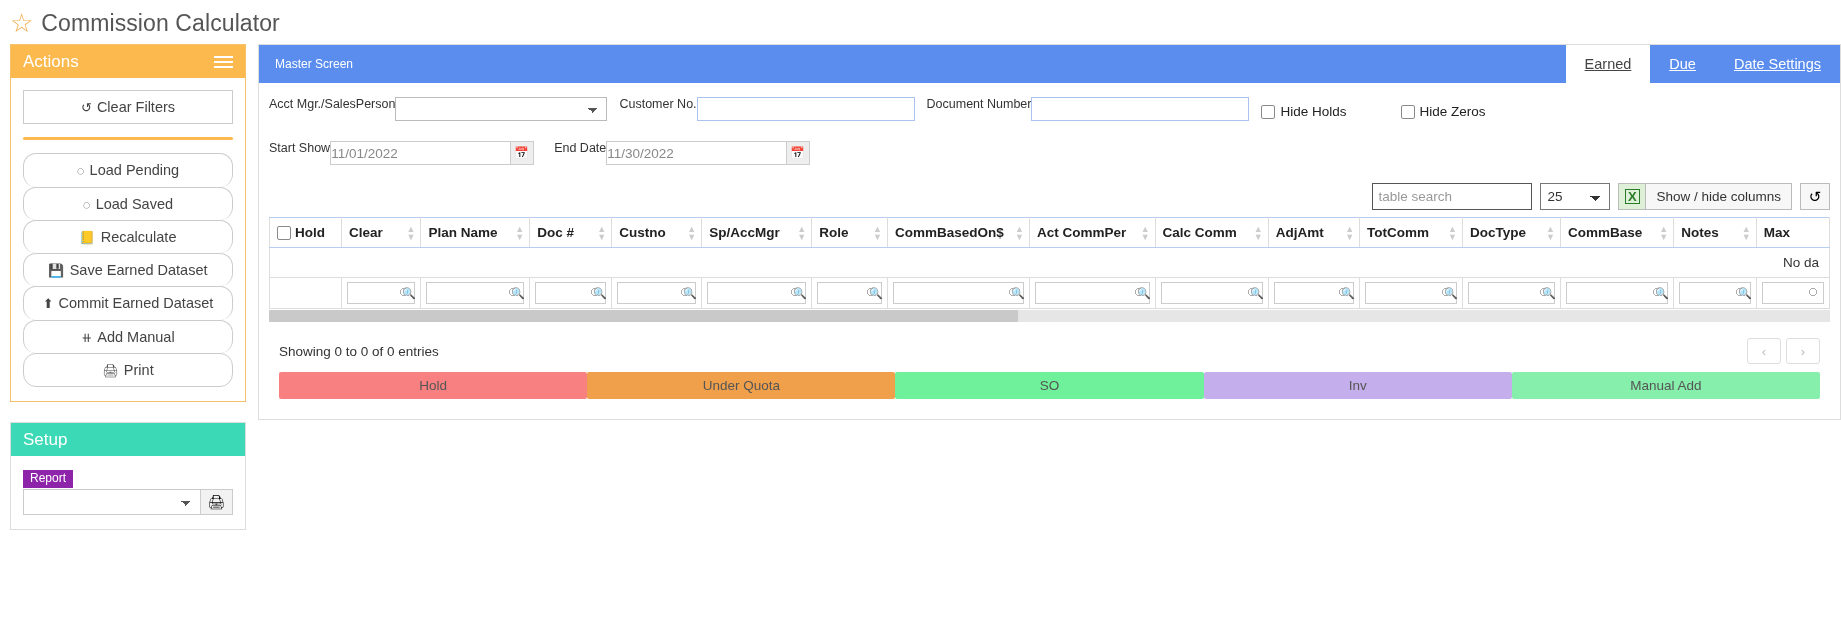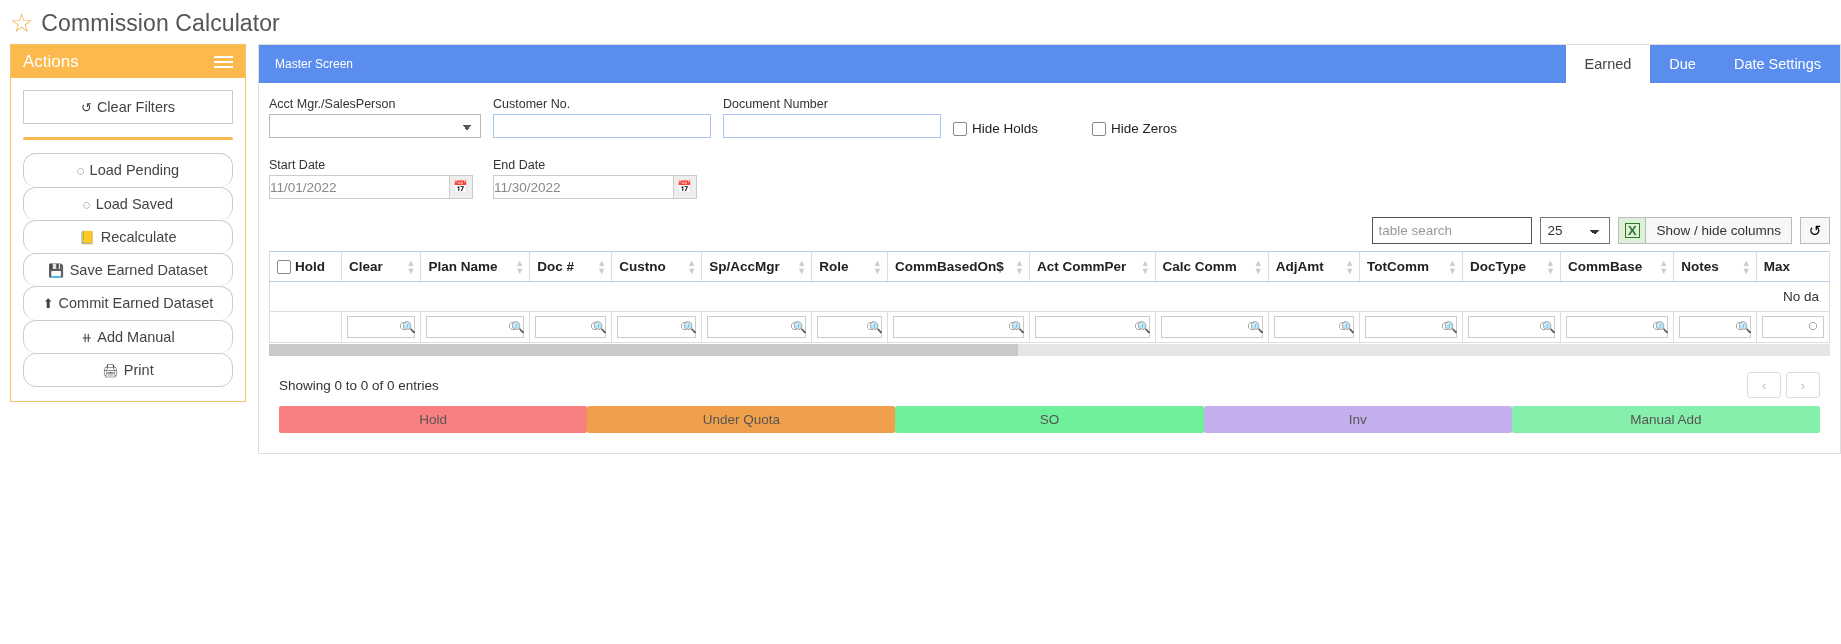--- a/index.html
+++ b/index.html
@@ -66,27 +66,27 @@
 
   
   .main-col { flex: 1 1 auto; border: 1px solid #ddd; background: #fff; min-width: 0; }
   .main-head { display: flex; align-items: stretch; background: #5a8dee; height: 38px; }
   .main-head .title {
     color: #fff; font-size: 12px; display: flex; align-items: center; padding-left: 16px; flex: 1 1 auto;
   }
   .tabs { display: flex; align-items: stretch; }
   .tab {
     display: flex; align-items: center; justify-content: center;
-    padding: 0 19px; color: #fff; font-size: 14.5px; cursor: pointer;
+    padding: 0 19px; color: #fff; font-size: 14.5px; cursor: pointer; text-decoration: underline;
   }
   .tab.active { background: #fff; color: #444; }
 
   .filters { padding: 14px 10px 6px 10px; }
   .filter-row { display: flex; align-items: flex-end; gap: 12px; flex-wrap: nowrap; }
-  .field { display: flex; flex-direction: column; }
+  .field { display: flex; }
   .field label { font-size: 12.5px; color: #333; margin-bottom: 3px; }
   .ctl {
     height: 24px; border: 1px solid #a9c4ef; background: #fff;
     font-size: 13.5px; color: #555; padding: 0 5px; outline: none;
   }
   .ctl.select {
     border: 1px solid #bbb; appearance: none; width: 212px; padding-right: 20px;
     background-image: linear-gradient(45deg, transparent 50%, #555 50%), linear-gradient(135deg, #555 50%, transparent 50%);
     background-position: calc(100% - 13px) 10px, calc(100% - 8px) 10px;
     background-size: 5px 5px, 5px 5px; background-repeat: no-repeat;
@@ -206,20 +206,36 @@
           <button class="btn-block"><span class="bi">◌</span><span>Load Saved</span></button>
           <button class="btn-block"><span class="bi">📒</span><span>Recalculate</span></button>
           <button class="btn-block"><span class="bi">💾</span><span>Save Earned Dataset</span></button>
           <button class="btn-block"><span class="bi">⬆</span><span>Commit Earned Dataset</span></button>
           <button class="btn-block"><span class="bi">⧺</span><span>Add Manual</span></button>
           <button class="btn-block"><span class="bi">🖨</span><span>Print</span></button>
         </div>
       </div>
     </div>
 
+    <div class="panel">
+      <div class="panel-head teal">
+        <span>Setup</span>
+      </div>
+      <div class="panel-body">
+        <span class="report-badge">Report</span>
+        <div class="report-row">
+          <select class="report-select">
+            <option></option>
+          </select>
+          <div class="report-print">
+            <span>🖨</span>
+          </div>
+        </div>
+      </div>
+    </div>
   </div>
 
   <div class="main-col">
 
     <div class="main-head">
       <div class="title">Master Screen</div>
       <div class="tabs">
         <div class="tab active">Earned</div>
         <div class="tab">Due</div>
         <div class="tab">Date Settings</div>
@@ -248,21 +264,21 @@
         </div>
         <div class="checkline" style="margin-left:42px">
           <span class="cb"></span>
           <span>Hide Zeros</span>
         </div>
       </div>
     </div>
 
     <div class="date-row">
       <div class="field">
-        <label>Start Date</label>
+        <label>Start Show</label>
         <div class="date-wrap">
           <input class="date-input" type="text" value="11/01/2022" style="">
           <div class="date-btn">📅</div>
         </div>
       </div>
       <div class="field">
         <label>End Date</label>
         <div class="date-wrap">
           <input class="date-input" type="text" value="11/30/2022" style="">
           <div class="date-btn">📅</div>

